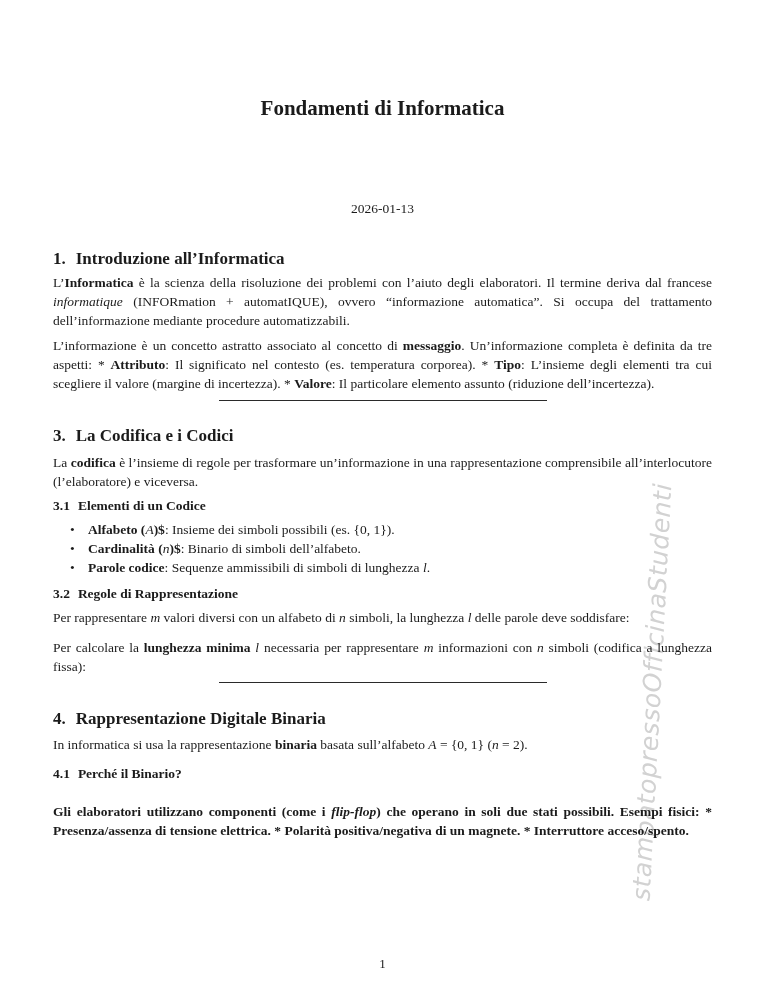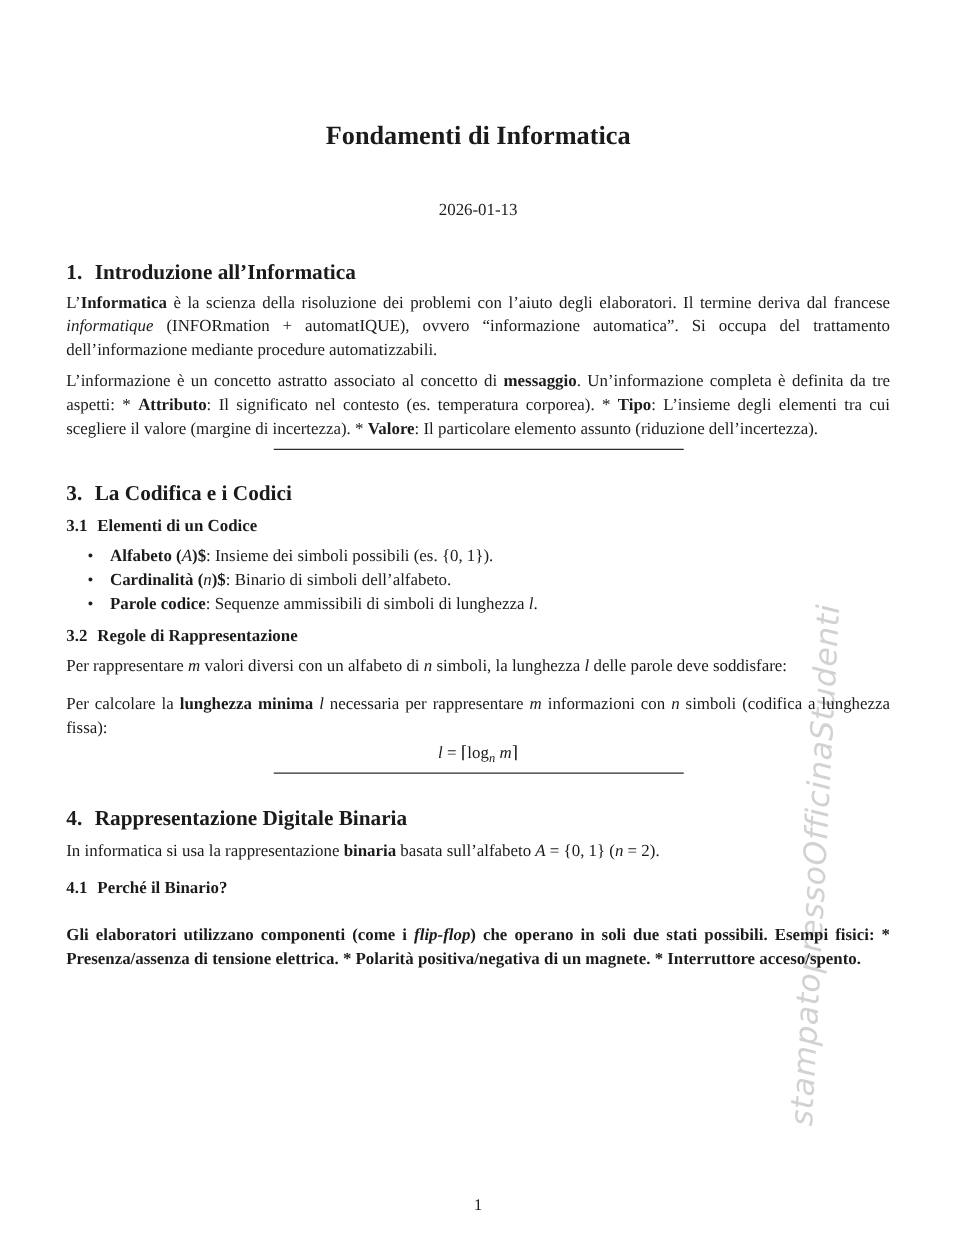--- a/index.html
+++ b/index.html
@@ -20,21 +20,21 @@
     font-family: "DejaVu Sans", sans-serif;
     font-style: italic;
     font-size: 25px;
     letter-spacing: 0.5px;
     color: #d2d2d2;
     white-space: nowrap;
     z-index: 0;
   }
   .content { position: absolute; left: 53px; top: 0; width: 659px; z-index: 1; }
   .doc-title { margin: 95px 0 0; font-size: 21px; font-weight: 700; text-align: center; line-height: 26px; }
-  .doc-date  { margin-top: 38px; font-size: 13.5px; text-align: center; line-height: 18px; }
+  .doc-date  { margin-top: 79px; font-size: 13.5px; text-align: center; line-height: 18px; }
   h2.sec { font-size: 17px; line-height: 22px; font-weight: bold; margin: 0; }
   h3.subsec { font-size: 13.5px; line-height: 18px; font-weight: bold; margin: 0; }
   .secnum { margin-right: 10px; }
   .subnum { margin-right: 8px; }
   p.body { font-size: 13.5px; line-height: 19px; text-align: justify; margin: 0; hyphens: auto; }
   .hrule { width: 328px; height: 1px; background: #2a2a2a; margin-left: auto; margin-right: auto; }
   .formula { font-size: 13.5px; line-height: 20px; text-align: center; margin: 0; }
   .formula sup { font-size: 10px; vertical-align: super; line-height: 0; }
   .formula sub { font-size: 10px; vertical-align: sub; line-height: 0; }
   ul.blist { margin: 5px 0 0; padding: 0; list-style: none; }
@@ -75,35 +75,35 @@
     <div class="doc-date">2026-01-13</div>
 
     <h2 class="sec" id="h-s1"><span class="secnum">1.</span><span>Introduzione all’Informatica</span></h2>
     <p class="body" id="p-s1"><span>L’</span><b>Informatica</b><span> è la scienza della risoluzione dei problemi con l’aiuto degli elaboratori. Il termine deriva dal francese </span><i>informatique</i><span> (INFORmation + automatIQUE), ovvero “informazione automatica”. Si occupa del trattamento dell’informazione mediante procedure automatizzabili.</span></p>
 
     <p class="body" id="p-s2a"><span>L’informazione è un concetto astratto associato al concetto di </span><b>messaggio</b><span>. Un’informazione completa è definita da tre aspetti: * </span><b>Attributo</b><span>: Il significato nel contesto (es. temperatura corporea). * </span><b>Tipo</b><span>: L’insieme degli elementi tra cui scegliere il valore (margine di incertezza). * </span><b>Valore</b><span>: Il particolare elemento assunto (riduzione dell’incertezza).</span></p>
 
     <div class="hrule" id="rule1"></div>
 
     <h2 class="sec" id="h-s3"><span class="secnum">3.</span><span>La Codifica e i Codici</span></h2>
+    <p class="body" id="p-s3"><span>La </span><b>codifica</b><span> è l’insieme di regole per trasformare un’informazione in una rappresentazione comprensibile all’interlocutore (l’elaboratore) e viceversa.</span></p>
 
     <h3 class="subsec" id="h-s31"><span class="subnum">3.1</span><span>Elementi di un Codice</span></h3>
     <ul class="blist">
       <li><span class="bullet">•</span><b>Alfabeto (</b><i>A</i><b>)$</b><span>: Insieme dei simboli possibili (es. </span><span>{0, 1}</span><span>).</span></li>
       <li><span class="bullet">•</span><b>Cardinalità (</b><i>n</i><b>)$</b><span>: Binario di simboli dell’alfabeto.</span></li>
       <li><span class="bullet">•</span><b>Parole codice</b><span>: Sequenze ammissibili di simboli di lunghezza </span><i>l</i><span>.</span></li>
     </ul>
 
     <h3 class="subsec" id="h-s32"><span class="subnum">3.2</span><span>Regole di Rappresentazione</span></h3>
     <p class="body" id="p-s32a"><span>Per rappresentare </span><i>m</i><span> valori diversi con un alfabeto di </span><i>n</i><span> simboli, la lunghezza </span><i>l</i><span> delle parole deve soddisfare:</span></p>
 
 
     <p class="body" id="p-s32b"><span>Per calcolare la </span><b>lunghezza minima</b><span> </span><i>l</i><span> necessaria per rappresentare </span><i>m</i><span> informazioni con </span><i>n</i><span> simboli (codifica a lunghezza fissa):</span></p>
 
-    <div class="formula" id="f2"><i>l</i> <span>=</span> <span>⌈</span><span>log</span><sub><i>n</i></sub> <i>m</i><span>⌉</span></div>
 
     <div class="hrule" id="rule2"></div>
 
     <h2 class="sec" id="h-s4"><span class="secnum">4.</span><span>Rappresentazione Digitale Binaria</span></h2>
     <p class="body" id="p-s4"><span>In informatica si usa la rappresentazione </span><b>binaria</b><span> basata sull’alfabeto </span><i>A</i><span> = {0, 1} (</span><i>n</i><span> = 2).</span></p>
 
     <h3 class="subsec" id="h-s41"><span class="subnum">4.1</span><span>Perché il Binario?</span></h3>
     <p class="body" id="p-s41"><span>Gli elaboratori utilizzano componenti (come i </span><i>flip-flop</i><span>) che operano in soli due stati possibili. Esempi fisici: * Presenza/assenza di tensione elettrica. * Polarità positiva/negativa di un magnete. * Interruttore acceso/spento.</span></p>
 
   </div>

